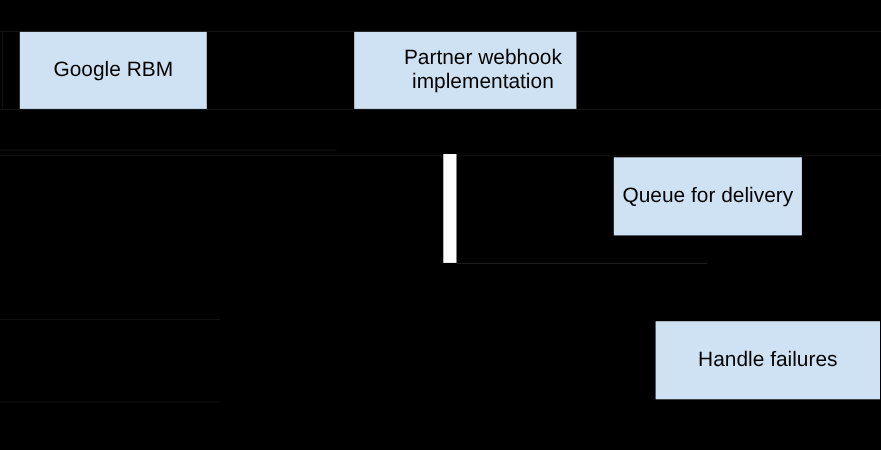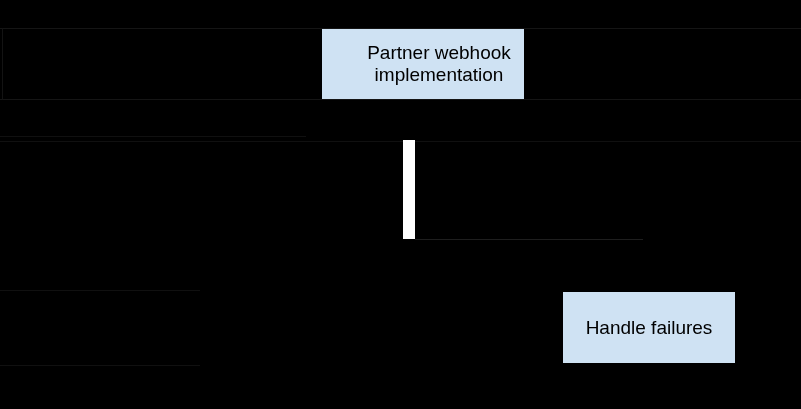--- a/index.html
+++ b/index.html
@@ -24,21 +24,21 @@
     align-items: center;
     justify-content: center;
     text-align: center;
     font-size: 19px;
     line-height: 22px;
     z-index: 3;
   }
   #n-google  { left: 18px;  top: 29px;  width: 170px; height: 70px; }
   #n-partner { left: 322px; top: 29px;  width: 170px; height: 70px; padding-left: 32px; }
   #n-queue   { left: 558px; top: 143px; width: 171px; height: 71px; }
-  #n-handle  { left: 563px; top: 292px; width: 172px; height: 71px; }
+  #n-handle  { left: 596px; top: 292px; width: 204px; height: 71px; }
   .node .lbl { display: inline-block; max-width: 160px; }
 
   
   .activation {
     position: absolute;
     left: 403px;
     top: 140px;
     width: 12px;
     height: 99px;
     background: #ffffff;
@@ -64,25 +64,31 @@
 
   <div class="hline" id="hl-header-top"></div>
   <div class="hline" id="hl-header-bottom"></div>
   <div class="vline" id="vl-left-edge"></div>
   <div class="hline" id="hl-mid-short"></div>
   <div class="hline" id="hl-mid-full"></div>
   <div class="hline" id="hl-return"></div>
   <div class="hline" id="hl-left-upper"></div>
   <div class="hline" id="hl-left-lower"></div>
 
+  <div class="node" id="n-google">
+    <span class="lbl">Google RBM</span>
+  </div>
 
   <div class="node" id="n-partner">
     <span class="lbl">Partner webhook implementation</span>
   </div>
 
+  <div class="node" id="n-queue">
+    <span class="lbl">Queue for delivery</span>
+  </div>
 
   <div class="node" id="n-handle">
     <span class="lbl">Handle failures</span>
   </div>
 
   <div class="activation"></div>
 
 </div>
 
 </body></html>

